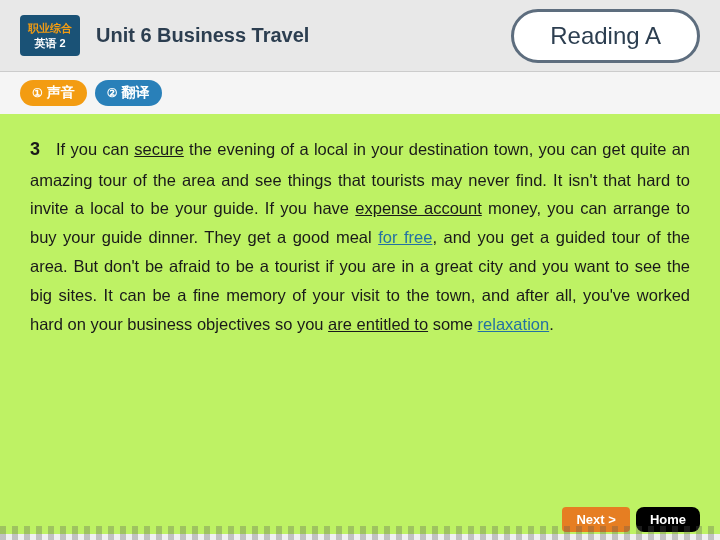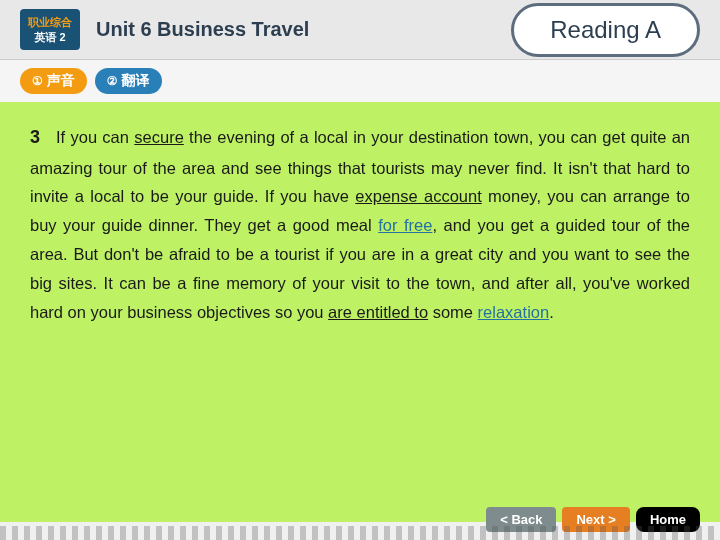--- a/index.html
+++ b/index.html
@@ -11,21 +11,21 @@
       background: #f0f0f0;
       overflow: hidden;
       position: relative;
     }
 
     .header {
       display: flex;
       align-items: center;
       background: #e8e8e8;
       padding: 0 20px;
-      height: 60px;
+      height: 72px;
       border-bottom: 1px solid #ccc;
     }
 
     .logo-box {
       background: #1a5276;
       color: white;
       font-size: 11px;
       font-weight: bold;
       padding: 6px 8px;
       border-radius: 4px;
@@ -180,18 +180,17 @@
   </button>
 </div>
 
 <div class="content-area">
   <p class="paragraph">
     <span class="para-num">3</span><span>If you can </span><span class="underline-link">secure</span><span> the evening of a local in your destination town, you can get quite an amazing tour of the area and see things that tourists may never find. It isn't that hard to invite a local to be your guide. If you have </span><span class="underline-link">expense account</span><span> money, you can arrange to buy your guide dinner. They get a good meal </span><span class="underline-blue">for free</span><span>, and you get a guided tour of the area. But don't be afraid to be a tourist if you are in a great city and you want to see the big sites. It can be a fine memory of your visit to the town, and after all, you've worked hard on your business objectives so you </span><span class="underline-link">are entitled to</span><span> some </span><span class="underline-blue">relaxation</span><span>.</span>
   </p>
 </div>
 
 <div class="footer-nav">
-  <button class="nav-btn back-btn">&lt; Back</button>
   <button class="nav-btn next-btn">Next &gt;</button>
   <button class="nav-btn home-btn">Home</button>
 </div>
 
 <div class="bottom-dots"></div>
 
 </body></html>

